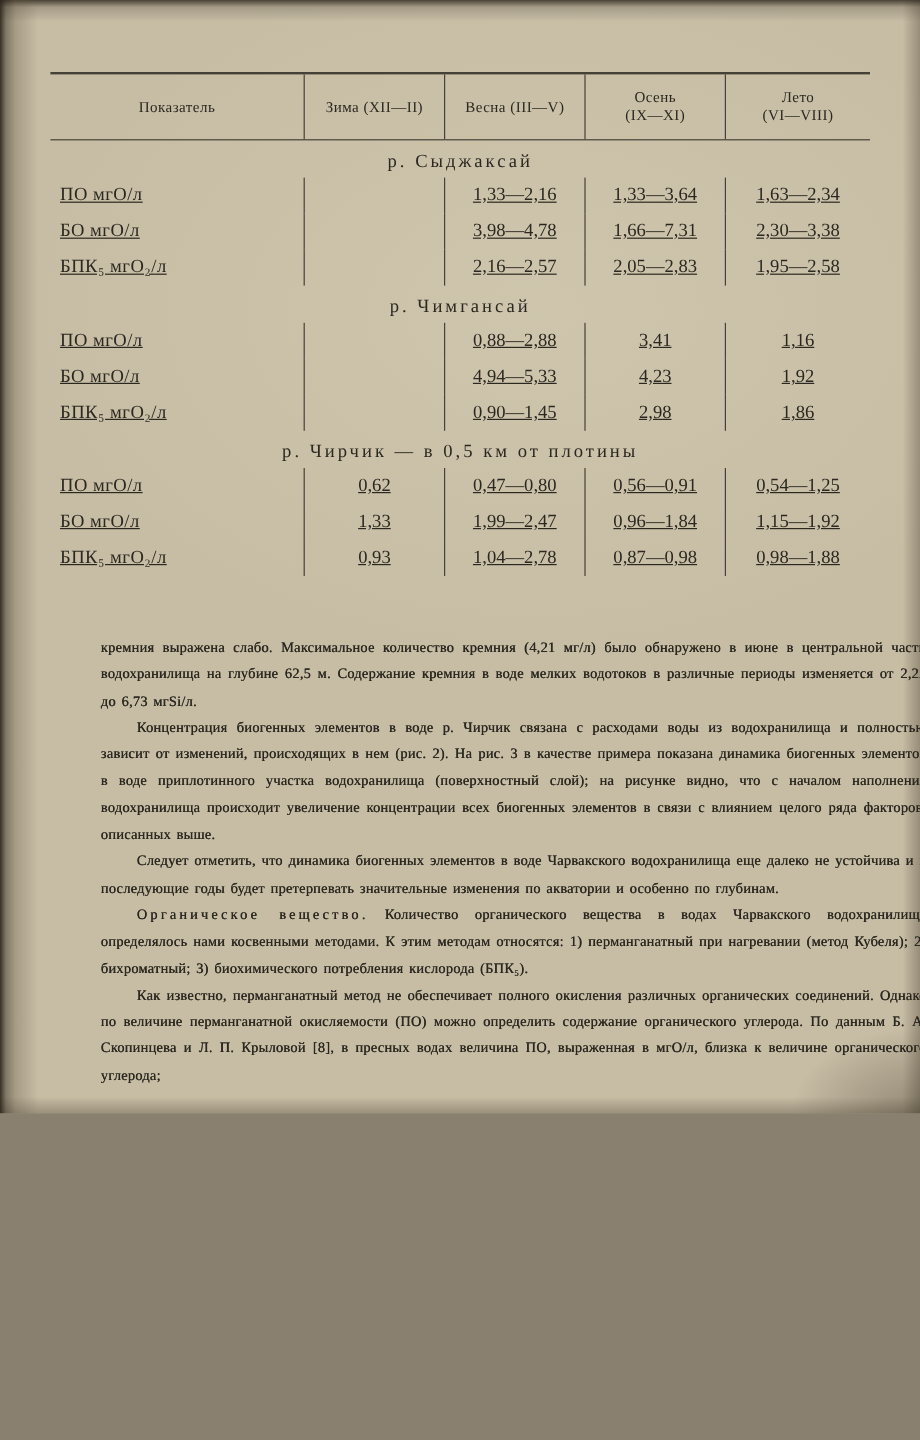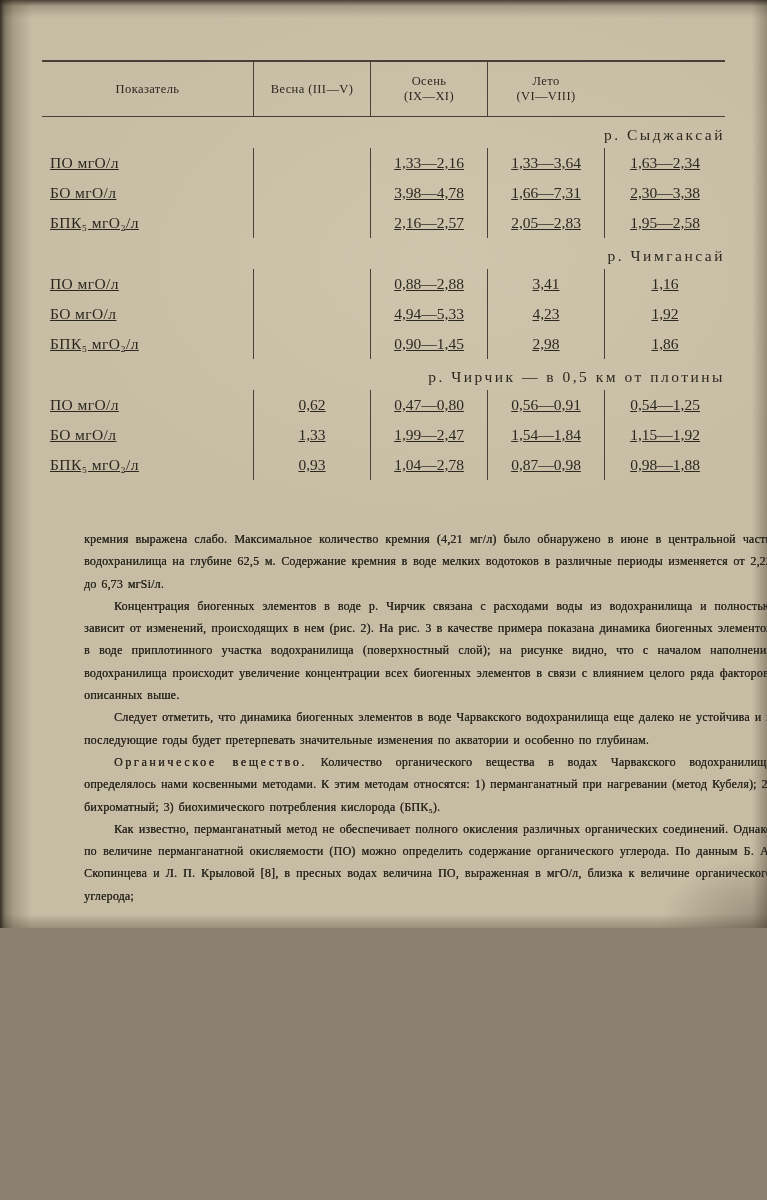--- a/index.html
+++ b/index.html
@@ -47,21 +47,21 @@
   .td{
     height:30px;
     display:flex;align-items:center;
     font-size:15.5px;
     text-decoration:underline;
   }
   .td.tl{padding-left:8px;justify-content:flex-start;letter-spacing:0.4px;}
   .td.tv{justify-content:center;}
   .sep{border-left:1px solid #46413a;}
   .section-title{
-    text-align:right;
+    text-align:center;
     padding:9px 0 4px 0;
     font-size:15.5px;
     letter-spacing:2.5px;
   }
   
   .bodytext{
     position:absolute; left:38px; top:528px; width:688px;
     font-size:12px; line-height:22.3px;
     text-align:justify;
     word-spacing:1.5px;
@@ -80,20 +80,21 @@
 </style>
 </head>
 <body>
 
 <div class="page">
 
   <div class="dtable">
 
     <div class="thead">
       <div class="th">Показатель</div>
+      <div class="th sep">Зима (XII—II)</div>
       <div class="th sep">Весна (III—V)</div>
       <div class="th sep">Осень
 (IX—XI)</div>
       <div class="th sep">Лето
 (VI—VIII)</div>
     </div>
 
     <div class="section-title">р. Сыджаксай</div>
     <div class="trow">
       <div class="td tl">ПО мгО/л</div>
@@ -145,21 +146,21 @@
       <div class="td tl">ПО мгО/л</div>
       <div class="td tv sep">0,62</div>
       <div class="td tv sep">0,47—0,80</div>
       <div class="td tv sep">0,56—0,91</div>
       <div class="td tv sep">0,54—1,25</div>
     </div>
     <div class="trow">
       <div class="td tl">БО мгО/л</div>
       <div class="td tv sep">1,33</div>
       <div class="td tv sep">1,99—2,47</div>
-      <div class="td tv sep">1,54—1,84</div>
+      <div class="td tv sep">0,96—1,84</div>
       <div class="td tv sep">1,15—1,92</div>
     </div>
     <div class="trow">
       <div class="td tl">БПК₅ мгО₂/л</div>
       <div class="td tv sep">0,93</div>
       <div class="td tv sep">1,04—2,78</div>
       <div class="td tv sep">0,87—0,98</div>
       <div class="td tv sep">0,98—1,88</div>
     </div>
 

